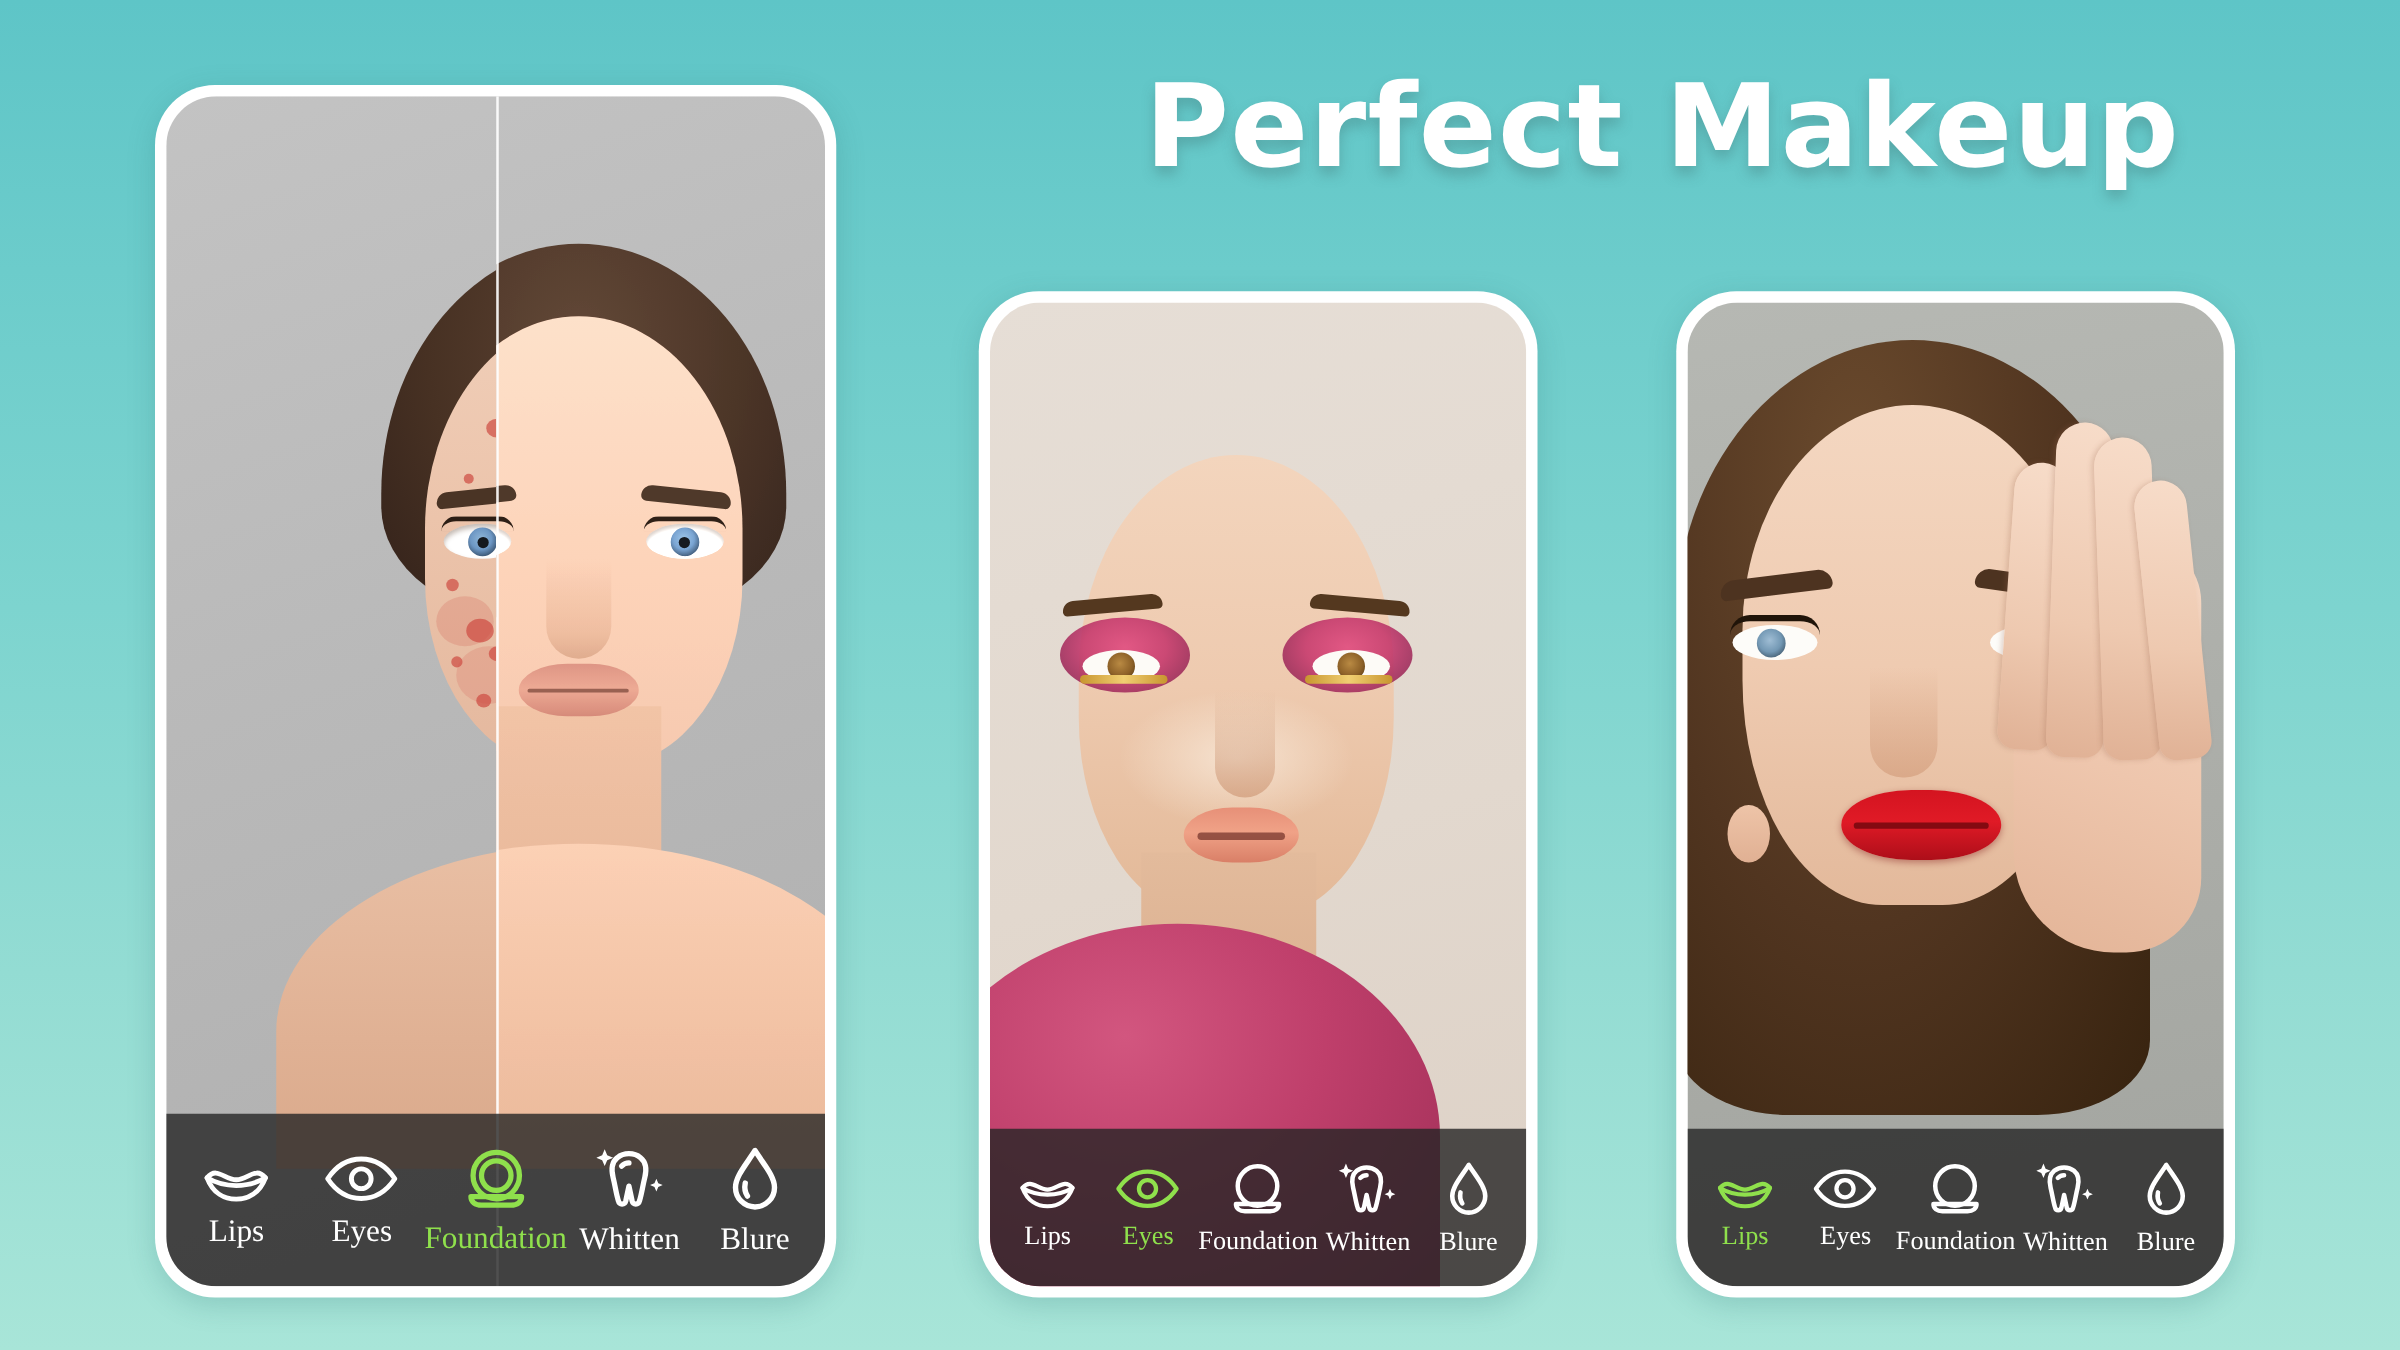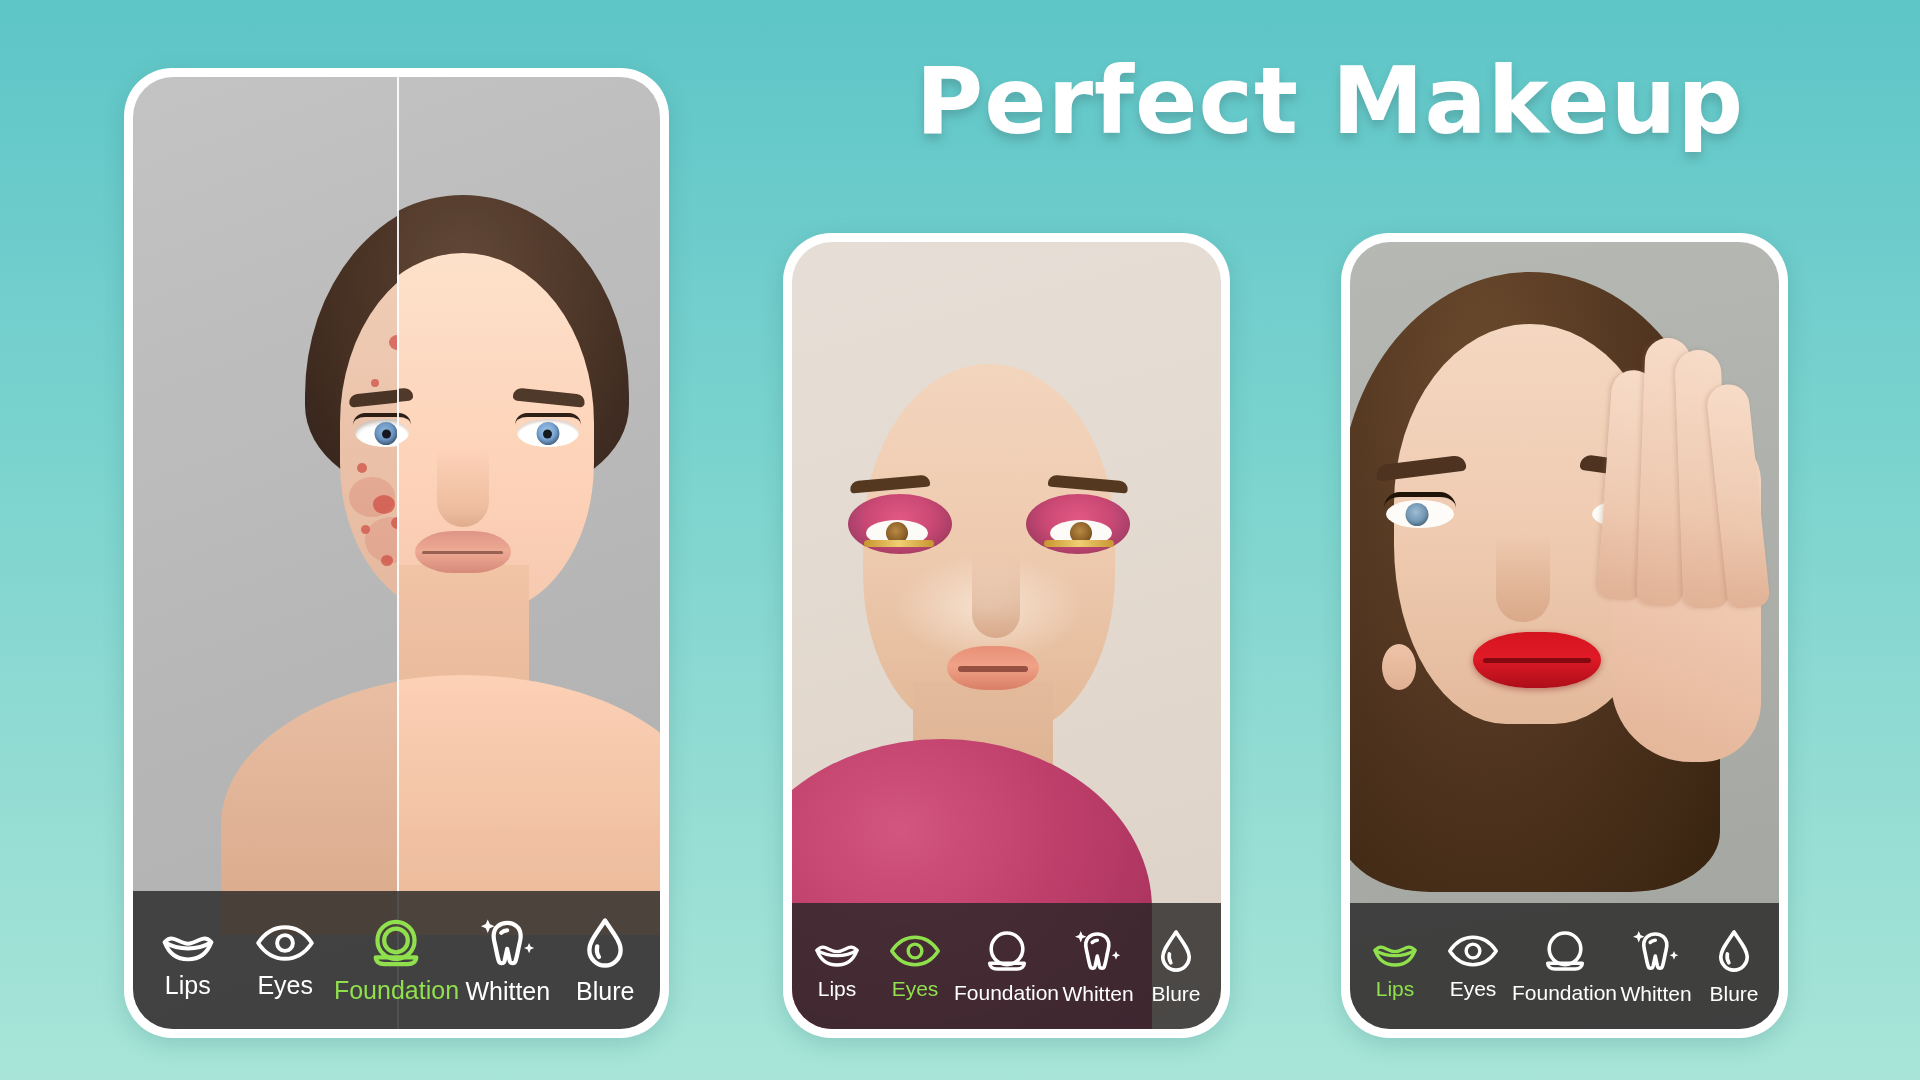--- a/index.html
+++ b/index.html
@@ -288,21 +288,21 @@
   }
   #phone-1 .toolbar{ height:138px; }
   .tool{
     display:flex; flex-direction:column; align-items:center; justify-content:center;
     gap:10px; flex:1;
     cursor:pointer;
   }
   .tool .ic{ display:block; }
   .tool .lbl{
     color:#ffffff; font-size:21px; line-height:1;
-    font-family:Liberation Sans, sans-serif;
+    font-family:Liberation Serif, serif;
     white-space:nowrap;
   }
   #phone-1 .tool .lbl{ font-size:25px; }
   .tool.active .lbl{ color:#8fe04c; }
   .tool svg{ stroke:#ffffff; fill:none; stroke-width:5; stroke-linecap:round; stroke-linejoin:round; display:block; }
   .tool.active svg{ stroke:#8fe04c; }
   .tool svg .fl{ fill:#ffffff; stroke:none; }
 </style>
 </head>
 <body>

